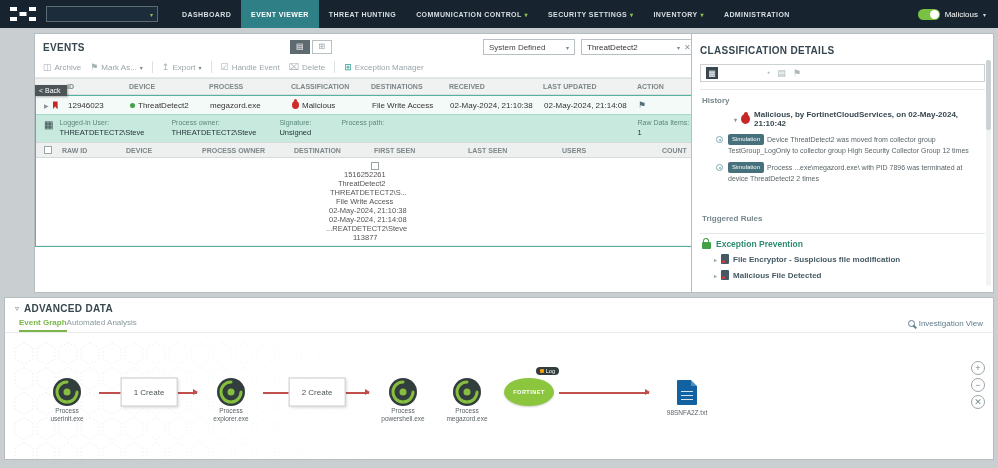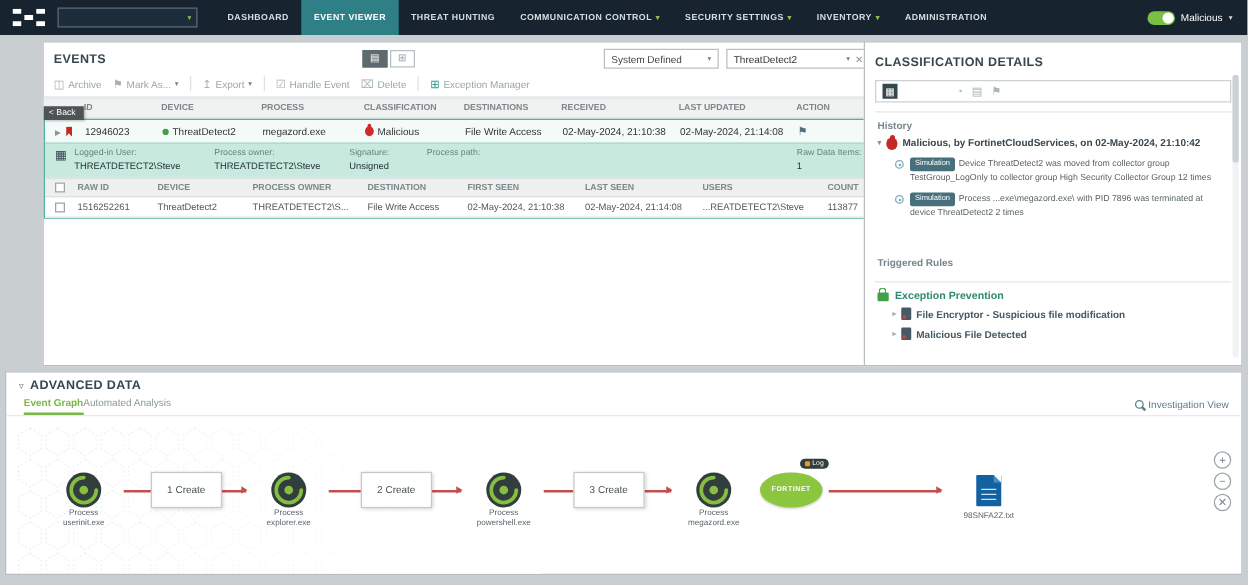--- a/index.html
+++ b/index.html
@@ -65,34 +65,34 @@
   .ev-detail { display:flex; background:#c7e9de; padding:4px 6px 5px 6px; border-top:1px solid #a9d8ca; }
   .grid-icon { color:#37474f; font-size:10px; margin:1px 6px 0 2px; line-height:1; }
   .d-block { display:flex; flex-direction:column; gap:2px; }
   .d-label { font-size:7px; color:#5d887c; }
   .d-value { font-size:7.5px; color:#263238; white-space:nowrap; overflow:hidden; }
   .d-user{width:112px} .d-owner{width:108px} .d-sig{width:62px} .d-path{width:296px} .d-raw{width:70px}
   .path-hl { background:#84d2bd; padding:0 2px; }
 
   
   .sub-cols { display:flex; align-items:center; background:#eef0f0; border-top:1px solid #d7dadb; border-bottom:1px solid #d7dadb; font-size:7px; font-weight:bold; color:#7d8688; padding:3px 0; }
-  .sub-row { display:flex; align-items:center; font-size:7.5px; color:#555; padding:3px 0; background:#fff; border-bottom:1px solid #eceeee; }
+  .sub-row { display:flex; align-items:center; font-size:7.5px; color:#555; padding:3px 0; background:#fff; border-bottom:1px solid #eceeee;flex-direction:column; }
   .sc-chk{width:26px; padding-left:8px;} .sc-raw{width:64px} .sc-dev{width:76px} .sc-own{width:92px}
   .sc-dst{width:80px} .sc-fs{width:94px} .sc-ls{width:94px} .sc-usr{width:100px} .sc-cnt{width:46px}
   .checkbox { display:inline-block; width:8px; height:8px; border:1px solid #9aa5a8; background:#fff; vertical-align:middle; }
 
   
   .cls-title { padding:6px 8px 4px 8px; }
   .cls-toolbar { margin:2px 8px 0 8px; height:18px; border:1px solid #ccd2d4; display:flex; align-items:center; gap:7px; padding:0 5px; }
   .cls-swatch { width:12px; height:12px; background:#37474f; color:#fff; font-size:8px; display:flex; align-items:center; justify-content:center; }
   .cls-tool { color:#aab6ba; font-size:9px; margin-left:40px; }
   .cls-tool + .cls-tool { margin-left:0; }
   .cls-divider { height:1px; background:#e4e7e8; margin:7px 8px 0 8px; }
   .sec-label { font-size:8px; font-weight:bold; color:#78878c; padding:6px 10px 3px 10px; }
-  .hist-main { display:flex; align-items:flex-start; gap:4px; padding:2px 10px; font-size:8px; font-weight:bold; color:#37474f; }
+  .hist-main { display:flex; align-items:center; gap:4px; padding:2px 10px; font-size:8px; font-weight:bold; color:#37474f;margin-left:32px; }
   .hist-caret { color:#8a9598; font-size:6px; }
   .bug-lg { width:9px; height:10px; border-radius:4.5px/5px; background:#c62828; position:relative; flex:none; }
   .bug-lg::before { content:''; position:absolute; top:-2px; left:2.5px; width:4px; height:4px; border-radius:50%; background:#c62828; }
   .hist-entry { display:flex; gap:5px; padding:4px 10px 2px 24px; }
   .sub-bullet { width:7px; height:7px; border:1px solid #7fa9b5; border-radius:50%; flex:none; margin-top:2px; position:relative; }
   .sub-bullet::after { content:''; position:absolute; left:1.5px; top:1.5px; width:2px; height:2px; border-radius:50%; background:#7fa9b5; }
   .hist-text { font-size:7px; color:#5a6468; line-height:1.5; }
   .sim-badge { display:inline-block; background:#47707d; color:#fff; font-size:6px; padding:1px 4px; border-radius:2px; margin-right:3px; vertical-align:1px; }
   .trig-section { margin-top:22px; }
   .rule-group { display:flex; align-items:center; gap:5px; padding:4px 10px 2px 10px; font-size:8.5px; font-weight:bold; color:#2e8b72; }
@@ -439,24 +439,20 @@
           <circle cx="15" cy="15" r="14" fill="#323d3e"></circle>
           <path d="M15 5 a10 10 0 1 0 10 10" fill="none" stroke="#86bf3f" stroke-width="3" stroke-linecap="round"></path>
           <circle cx="15" cy="15" r="3.5" fill="#86bf3f"></circle>
         </svg>
         <span class="gnode-labels">
             <span class="gnode-l1">Process</span>
             <span class="gnode-l2">powershell.exe</span>
           </span>
       </div>
 
-      <div class="gedge e3">
-        <div class="gline"></div>
-        <div class="gbox-wrap"><span class="gbox">3 Create</span></div>
-      </div>
 
       <div class="gnode">
         <svg width="30" height="30" viewBox="0 0 30 30">
           <circle cx="15" cy="15" r="14" fill="#323d3e"></circle>
           <path d="M15 5 a10 10 0 1 0 10 10" fill="none" stroke="#86bf3f" stroke-width="3" stroke-linecap="round"></path>
           <circle cx="15" cy="15" r="3.5" fill="#86bf3f"></circle>
         </svg>
         <span class="gnode-labels">
             <span class="gnode-l1">Process</span>
             <span class="gnode-l2">megazord.exe</span>

